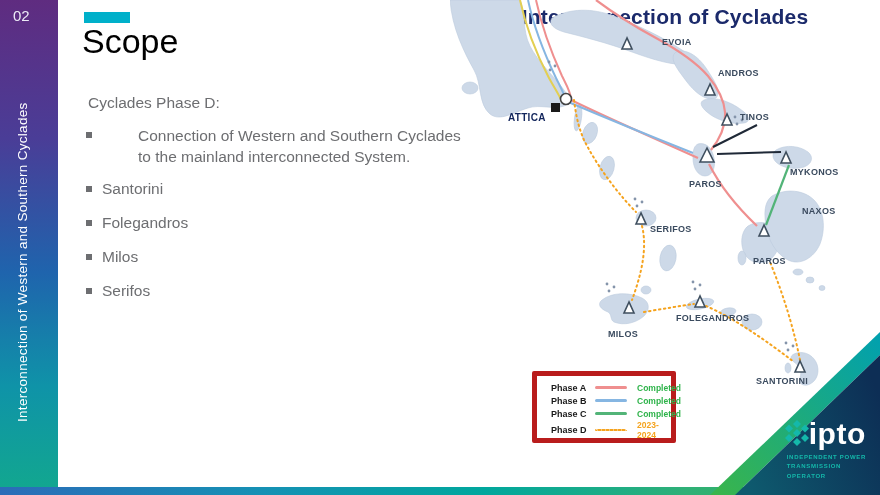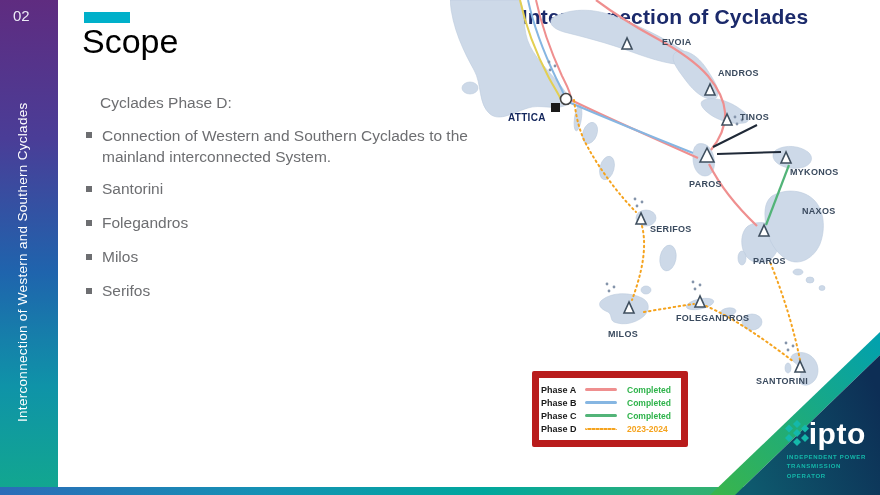--- a/index.html
+++ b/index.html
@@ -12,38 +12,38 @@
     background:linear-gradient(180deg,#5f2c80 0%,#4a3d97 28%,#1f64ad 55%,#0f93a8 78%,#12a88e 100%);}
   .slide-number{position:absolute;left:13px;top:7px;color:#eceaf6;font-size:15px;z-index:3;}
   .sidebar-title{position:absolute;left:15px;top:45px;height:435px;width:28px;z-index:3;
     writing-mode:vertical-rl;transform:rotate(180deg);text-align:center;
     color:#ffffff;font-size:13.5px;letter-spacing:.3px;}
 
   
   .accent-bar{position:absolute;left:84px;top:12px;width:46px;height:11px;z-index:2;}
   .page-title{position:absolute;left:82px;top:22px;font-size:34px;font-weight:400;z-index:2;}
   .text-col{position:absolute;left:84px;top:94px;width:394px;color:#6d6e71;font-size:15.5px;z-index:2;}
-  .intro{margin:0 0 13px 16px;}
-  .bullet-row{display:flex;margin:11px 0 11px 0;line-height:1.38;}
+  .intro{margin:0 0 13px 4px;}
+  .bullet-row{display:flex;margin:11px 0 11px 0;line-height:1.38;gap:36px;}
   .sq{width:6px;height:6px;background:#6d6e71;margin:7px 10px 0 2px;flex-shrink:0;}
   .islands-heading{margin:54px 0 13px 0;}
   .island-row{display:flex;margin:0 0 14px 0;line-height:1.3;}
 
   
   .map{position:absolute;left:450px;top:0;width:430px;height:465px;z-index:1;}
   .map-title{position:absolute;left:0;top:5px;width:100%;text-align:center;
     font-size:21px;font-weight:bold;letter-spacing:.2px;}
   .map svg{position:absolute;left:0;top:0;}
   .map-label{position:absolute;font-size:9px;font-weight:bold;color:#3a4a5e;
     letter-spacing:.3px;white-space:nowrap;}
   .map-label.attica{font-size:10px;color:#13265c;}
 
   
-  .legend{position:absolute;left:82px;top:371px;width:156px;background:#fff;
-    border:7px solid #b91c1c;border-radius:2px;padding:5px 2px;box-sizing:border-box;z-index:2;}
+  .legend{position:absolute;left:82px;top:371px;width:144px;background:#fff;
+    border:5px solid #b91c1c;border-radius:2px;padding:5px 14px;box-sizing:border-box;z-index:2;}
   .legend-row{display:grid;grid-template-columns:44px 38px auto;align-items:center;height:13px;}
   .legend-phase{font-size:9px;font-weight:bold;color:#1a1a1a;}
   .legend-line{height:3px;border-radius:2px;width:32px;}
   .legend-line.dotted{height:0;background:none !important;border-top:2.5px dotted #f5a31e;}
   .legend-status{font-size:8.5px;font-weight:bold;padding-left:4px;}
 
   
   .bottom-strip{position:absolute;left:0;bottom:0;width:880px;height:8px;z-index:3;
     background:linear-gradient(90deg,#2b6cb8 0%,#1591b4 30%,#00a79d 55%,#2fb077 78%,#3ab54a 100%);}
   .corner{position:absolute;right:0;bottom:0;width:210px;height:195px;z-index:4;}

